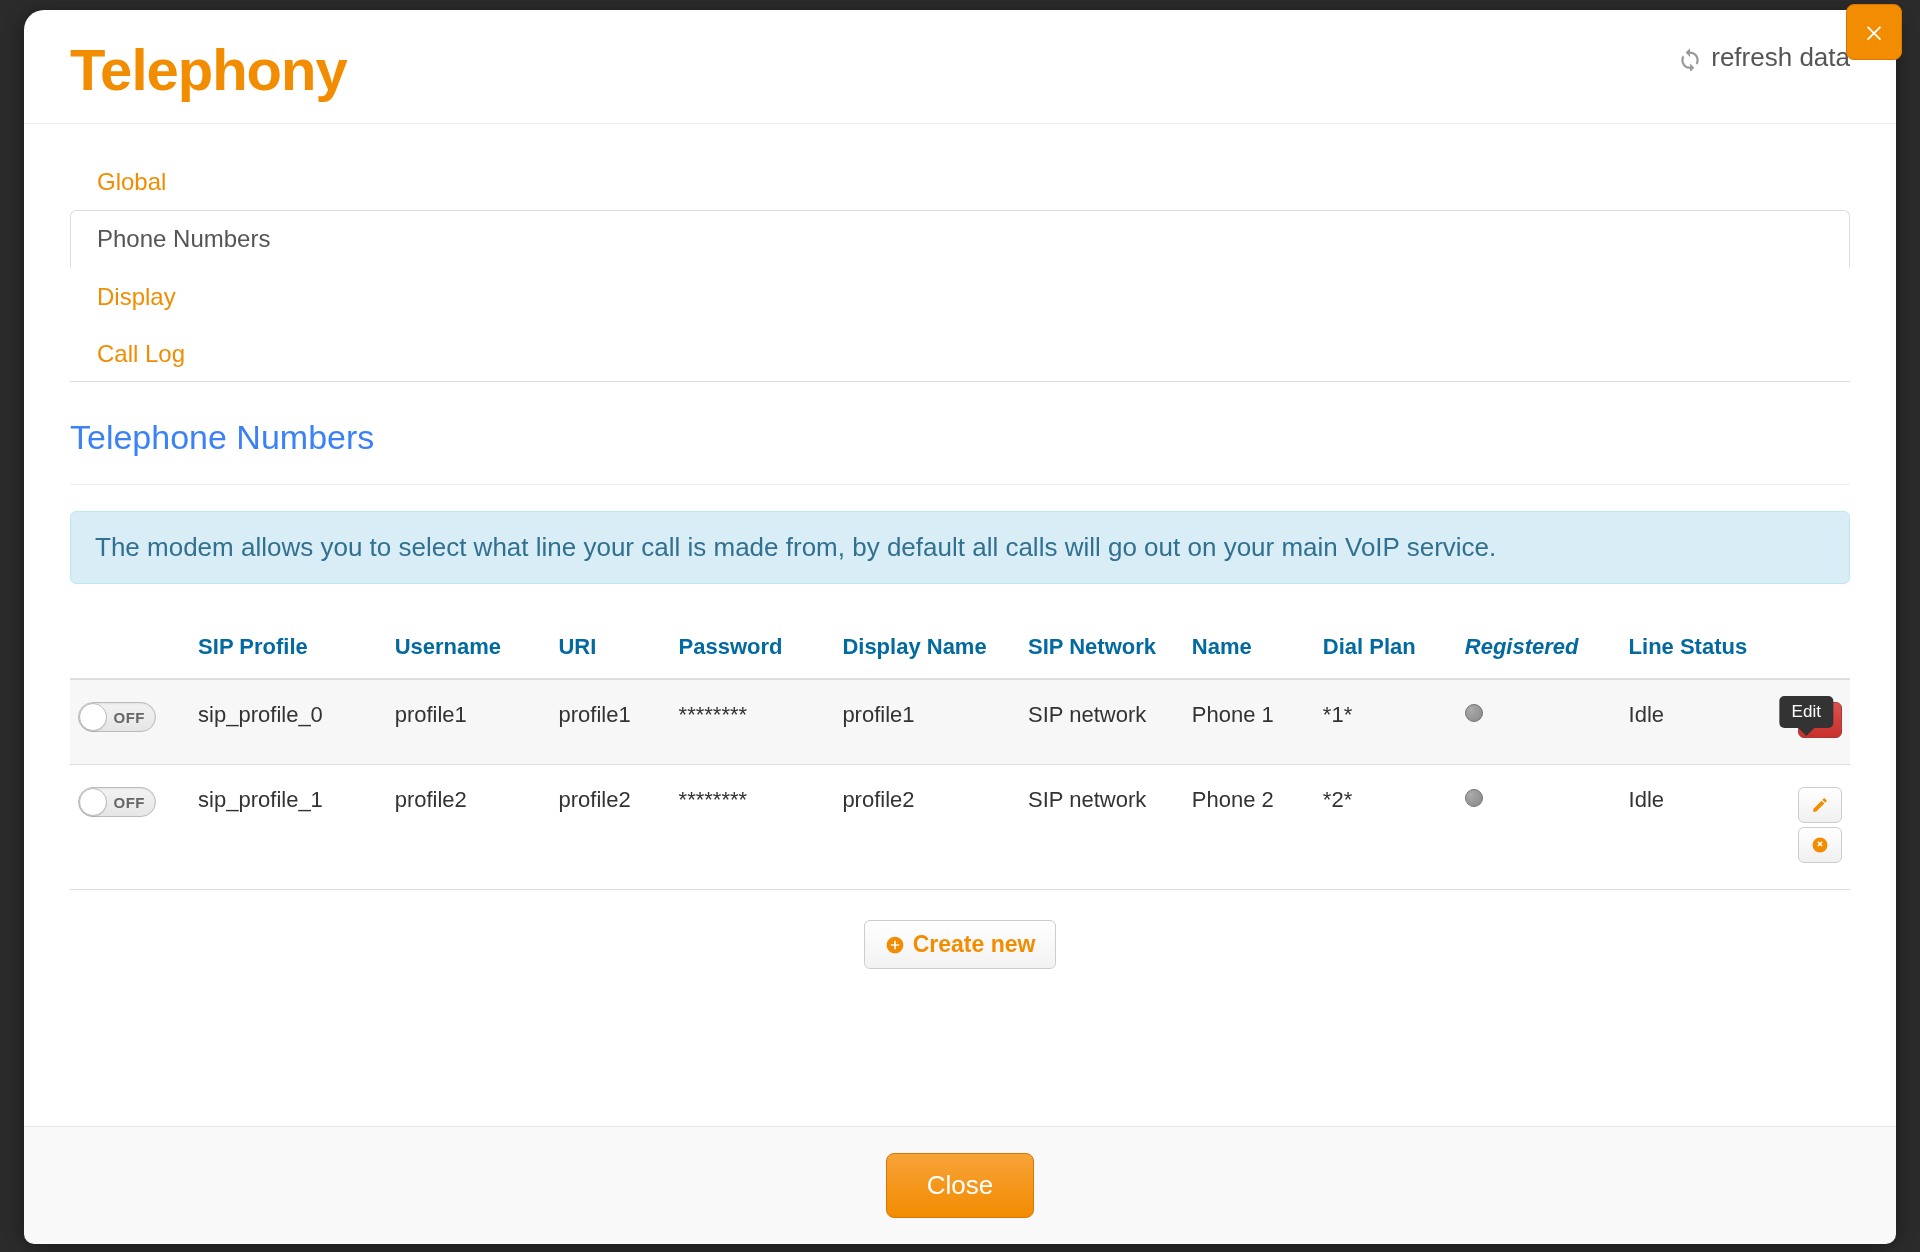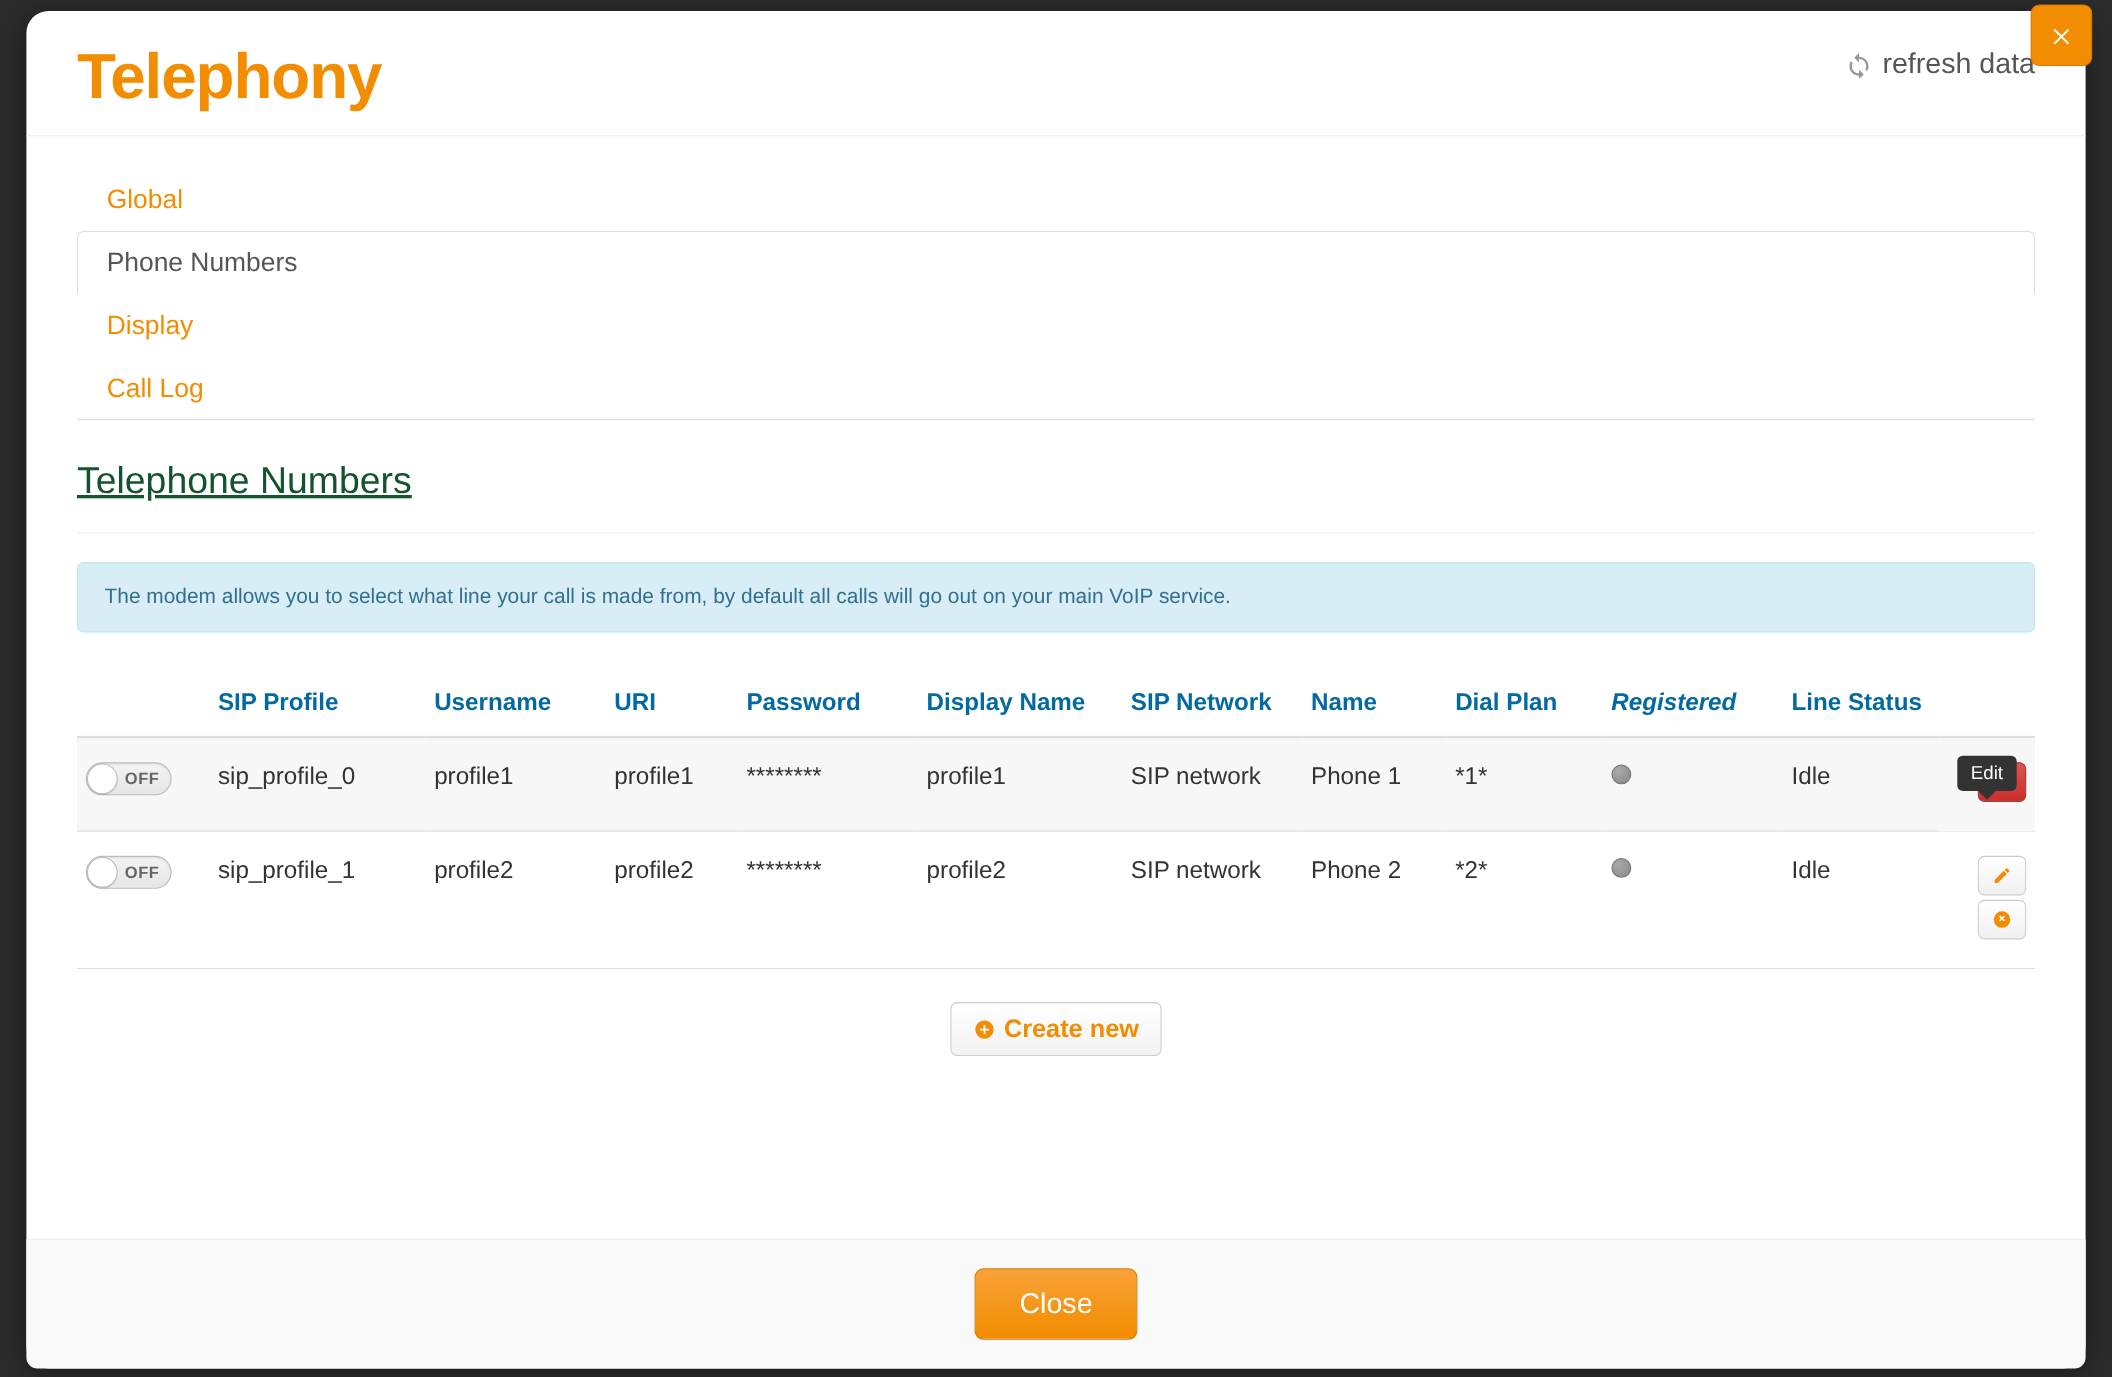--- a/index.html
+++ b/index.html
@@ -84,33 +84,32 @@
   .tab.active {
     color: #555;
     border: 1px solid #ddd;
     border-bottom: 1px solid #fff;
     border-radius: 6px 6px 0 0;
     background: #fff;
   }
   .section-title {
     font-size: 34px;
     font-weight: 400;
-    color: #14532d;
+    color: #3b82f6;
     margin: 36px 0 14px 0;
     padding-bottom: 27px;
     border-bottom: 1px solid #eee;
-    text-decoration: underline;
   }
   .alert-info {
     background: #d9edf7;
     border: 1px solid #bce8f1;
     border-radius: 6px;
     padding: 20px 24px;
     color: #31708f;
-    font-size: 19px;
+    font-size: 26px;
     margin-top: 26px;
   }
   table.data {
     width: 100%;
     border-collapse: collapse;
     margin-top: 38px;
     font-size: 22px;
     table-layout: fixed;
   }
   table.data th {

